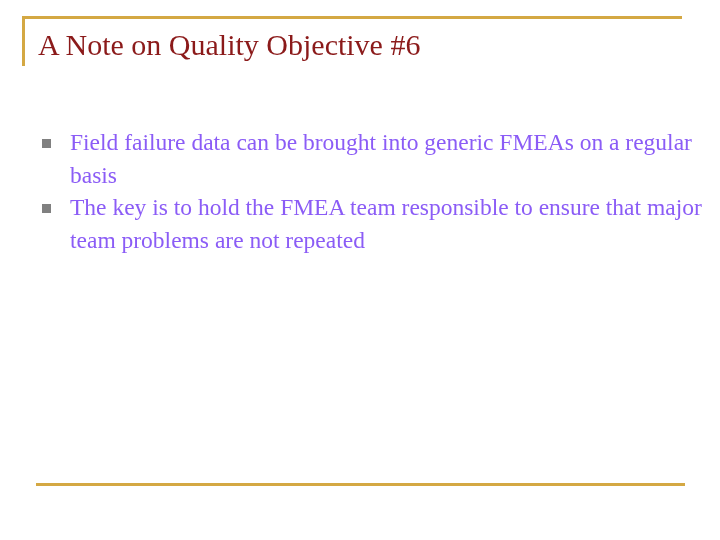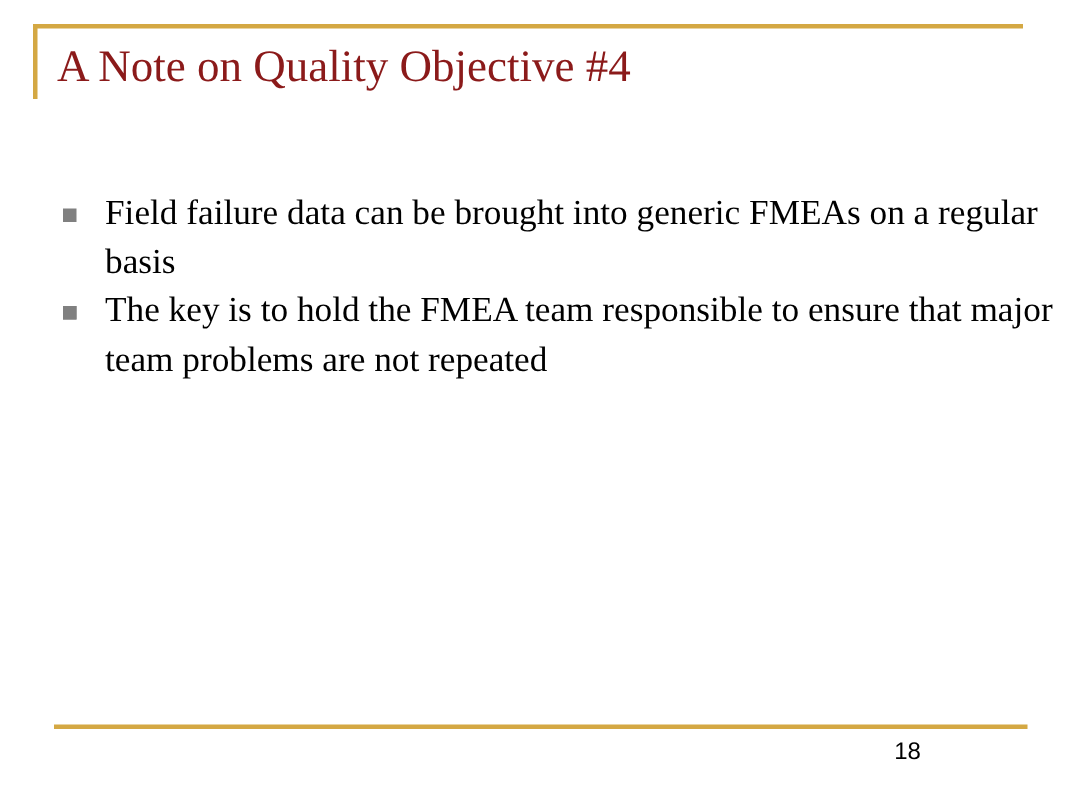--- a/index.html
+++ b/index.html
@@ -78,21 +78,21 @@
     margin: 0;
     padding: 0;
   }
 
   li.bullet-item {
     position: relative;
     margin: 0;
     padding: 0 10px 0 70px;
     font-size: 23.5px;
     line-height: 32.5px;
-    color: #000000;
+    color: #8b5cf6;
     font-family: "Liberation Serif", "DejaVu Serif", serif;
   }
 
   li.bullet-item .bullet-marker {
     position: absolute;
     left: 42px;
     top: 13px;
     width: 9px;
     height: 9px;
     background: #808080;
@@ -134,21 +134,21 @@
   }
 </style>
 </head>
 <body>
 
 <div id="slide">
 
   <div id="title-area">
     <div id="title-rule-top"></div>
     <div id="title-rule-left"></div>
-    <div id="title-text">A Note on Quality Objective #4</div>
+    <div id="title-text">A Note on Quality Objective #6</div>
   </div>
 
   <div id="body-area">
     <ul class="bullets">
 
       <li class="bullet-item">
         <span class="bullet-marker"></span>
         <span class="bullet-text">Field failure data can be brought into generic FMEAs on a regular basis</span>
       </li>
 
@@ -160,16 +160,15 @@
       <li class="bullet-item">
         <span class="bullet-marker"></span>
         <span class="bullet-text">The key is to hold the FMEA team responsible to ensure that major team problems are not repeated</span>
       </li>
 
     </ul>
   </div>
 
   <div id="footer-area">
     <div id="footer-rule"></div>
-    <div id="page-number">18</div>
   </div>
 
 </div>
 
 </body></html>

